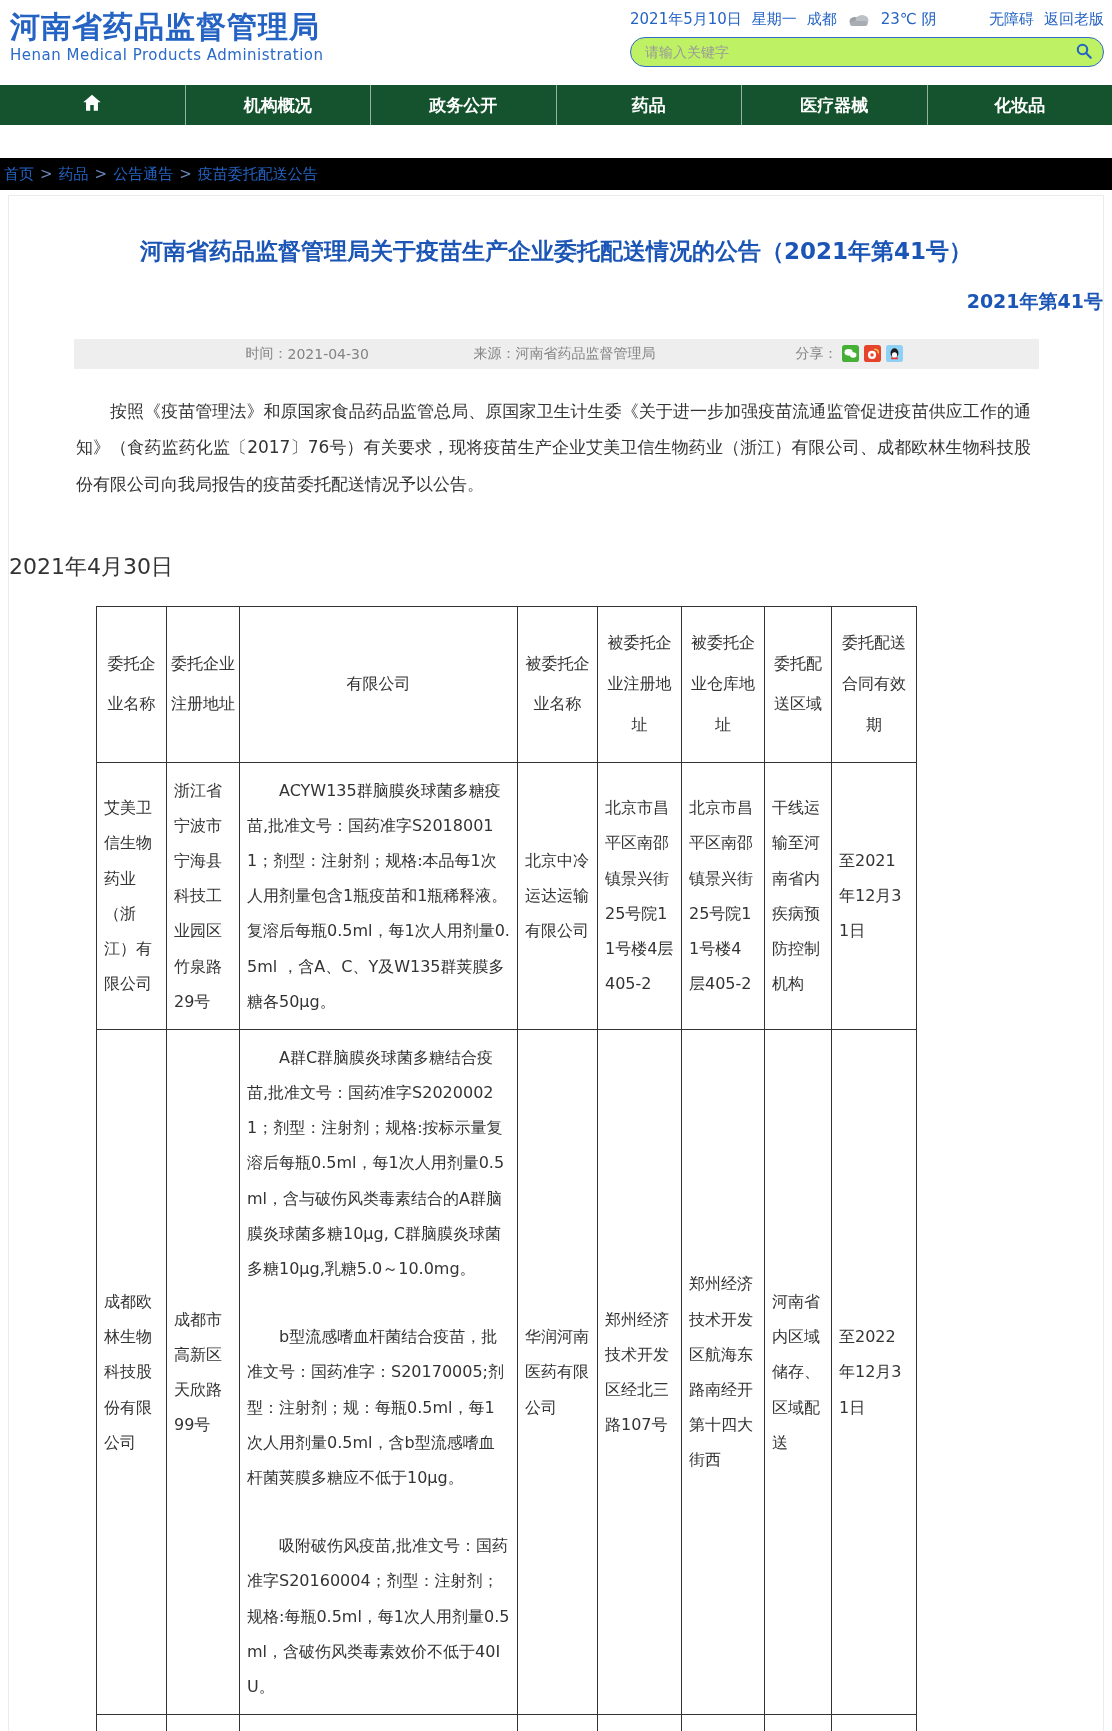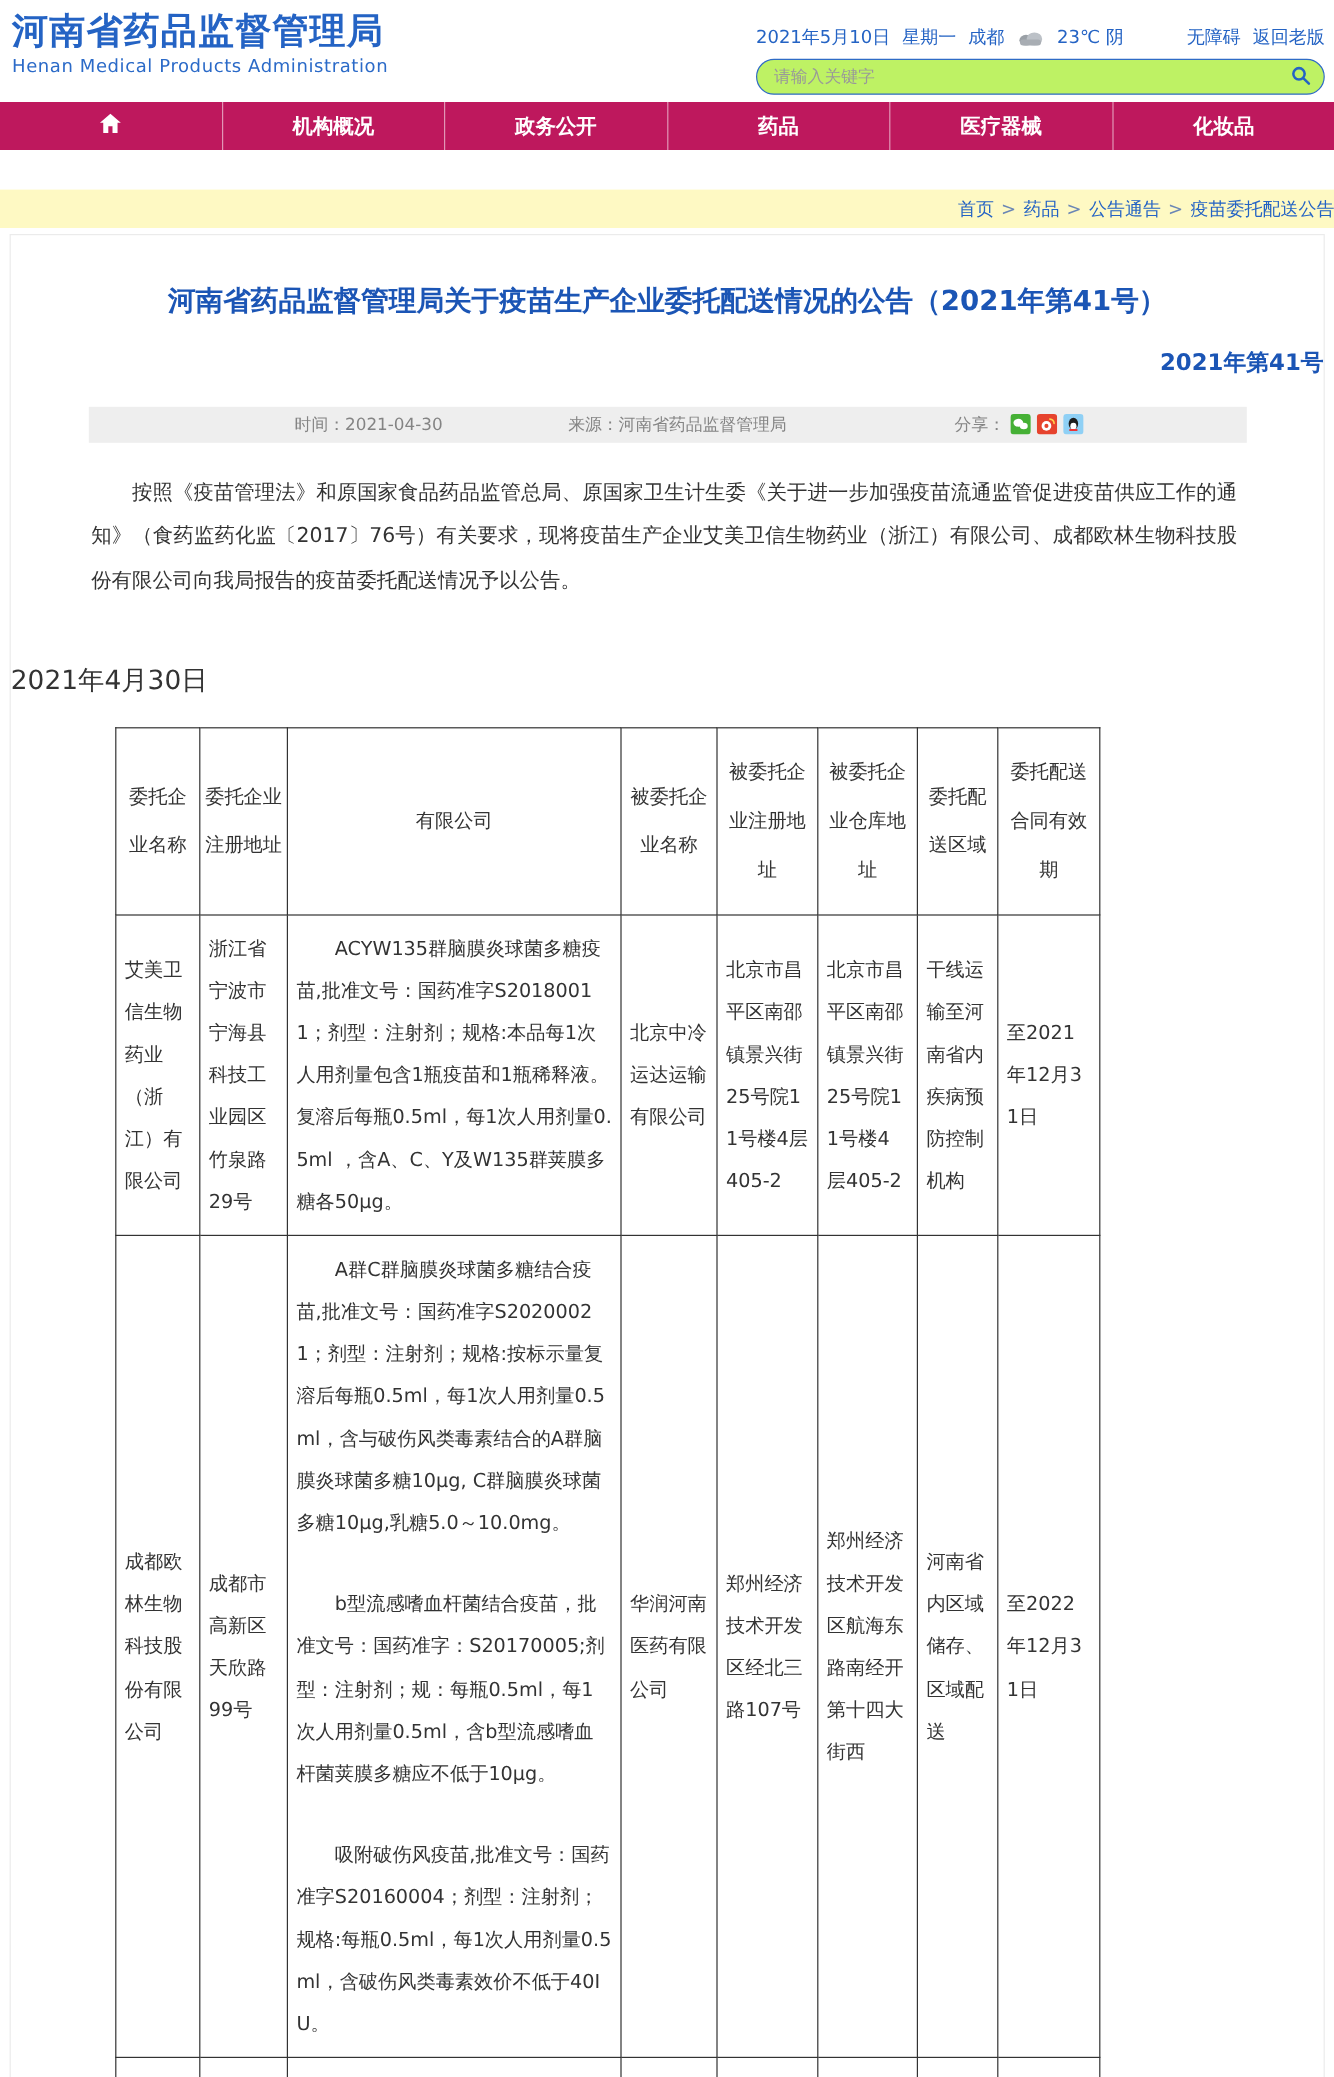--- a/index.html
+++ b/index.html
@@ -6,47 +6,47 @@
   html,body { width:1112px; }
   body {
     height:1731px; overflow:hidden; background:#fff;
     font-family:"DejaVu Sans","Liberation Sans",sans-serif; color:#333;
   }
   
   .site-header { position:relative; height:85px; background:#fff; }
   .logo-block { position:absolute; left:10px; top:8px; cursor:pointer; }
   .logo-title { font-size:30px; font-weight:bold; color:#2463c4; letter-spacing:1px; line-height:1.25; }
   .logo-sub { font-size:15px; color:#2b6ac8; letter-spacing:0.5px; }
-  .header-right { position:absolute; left:630px; right:8px; top:22px; }
+  .header-right { position:absolute; left:630px; right:8px; top:10px; }
   .top-line { display:flex; align-items:center; gap:10px; font-size:15px; color:#2463c4; white-space:nowrap; }
   .top-line .wicon { display:inline-flex; align-items:center; }
   .top-line .pushed { margin-left:auto; }
   .top-link { color:#2463c4; cursor:pointer; }
   .search-pill {
     margin-top:8px; height:30px; border:1px solid #2f6bc6; border-radius:16px;
     display:flex; align-items:center; padding:0 10px 0 14px; background:#bef264;
   }
   .search-pill input {
     flex:1; border:none; outline:none; font-size:14px; color:#333; background:transparent;
     font-family:"DejaVu Sans","Liberation Sans",sans-serif;
   }
   .search-pill input::placeholder { color:#999; }
   .search-btn { border:none; background:none; cursor:pointer; display:flex; align-items:center; padding:0; }
   
-  .nav-bar { display:flex; height:40px; background:#be185d; }
+  .nav-bar { display:flex; height:40px; background:#14532d; }
   .nav-item {
     flex:1; display:flex; align-items:center; justify-content:center;
     color:#fff; font-size:17px; font-weight:bold; cursor:pointer;
     border-right:1px solid rgba(255,255,255,0.55);
   }
   .nav-item:last-child { border-right:none; }
   
   .breadcrumb-bar {
-    margin-top:33px; height:32px; background:#fef9c3;
-    display:flex; align-items:center; padding-left:4px; font-size:15px;justify-content:flex-end;
+    margin-top:33px; height:32px; background:#000000;
+    display:flex; align-items:center; padding-left:4px; font-size:15px;
   }
   .crumb { color:#2463c4; cursor:pointer; }
   .crumb-sep { color:#6a86b5; margin:0 6px; }
   
   .main-wrap {
     margin:5px 8px 0 8px; border:1px solid #ebebeb; background:#fff;
     min-height:1490px; padding-bottom:10px;
   }
   .page-title {
     width:900px; margin:34px auto 0 auto; text-align:center;

